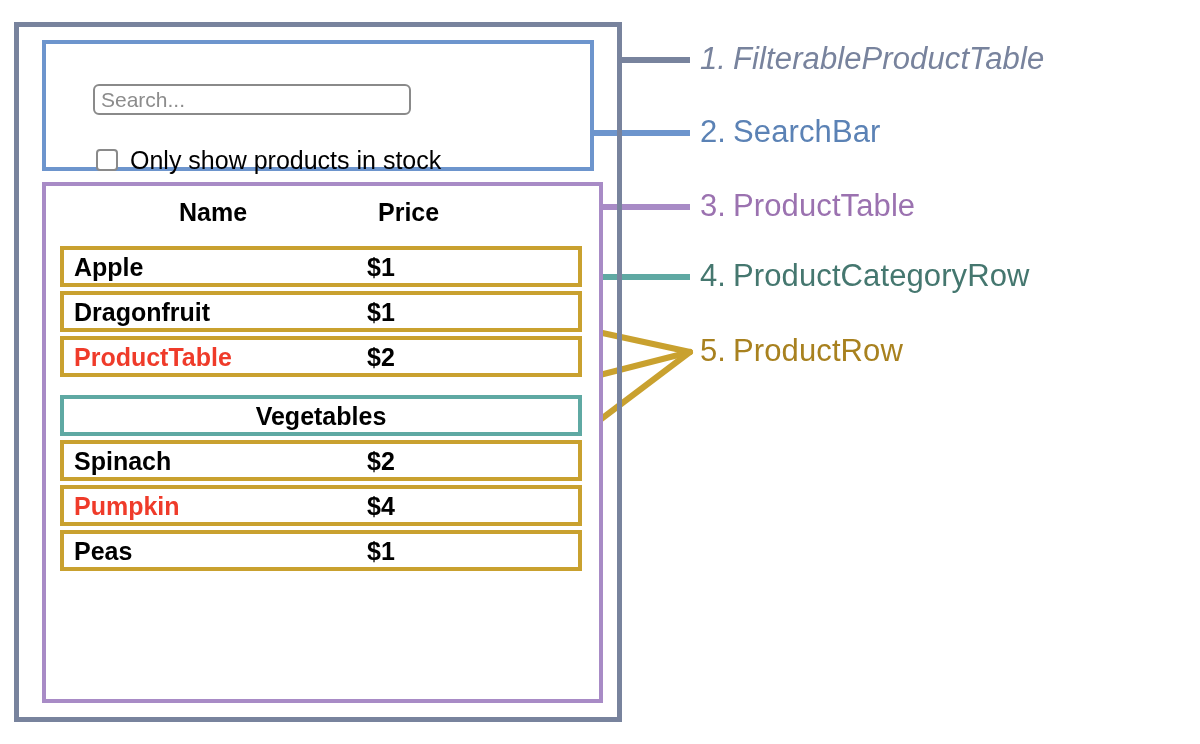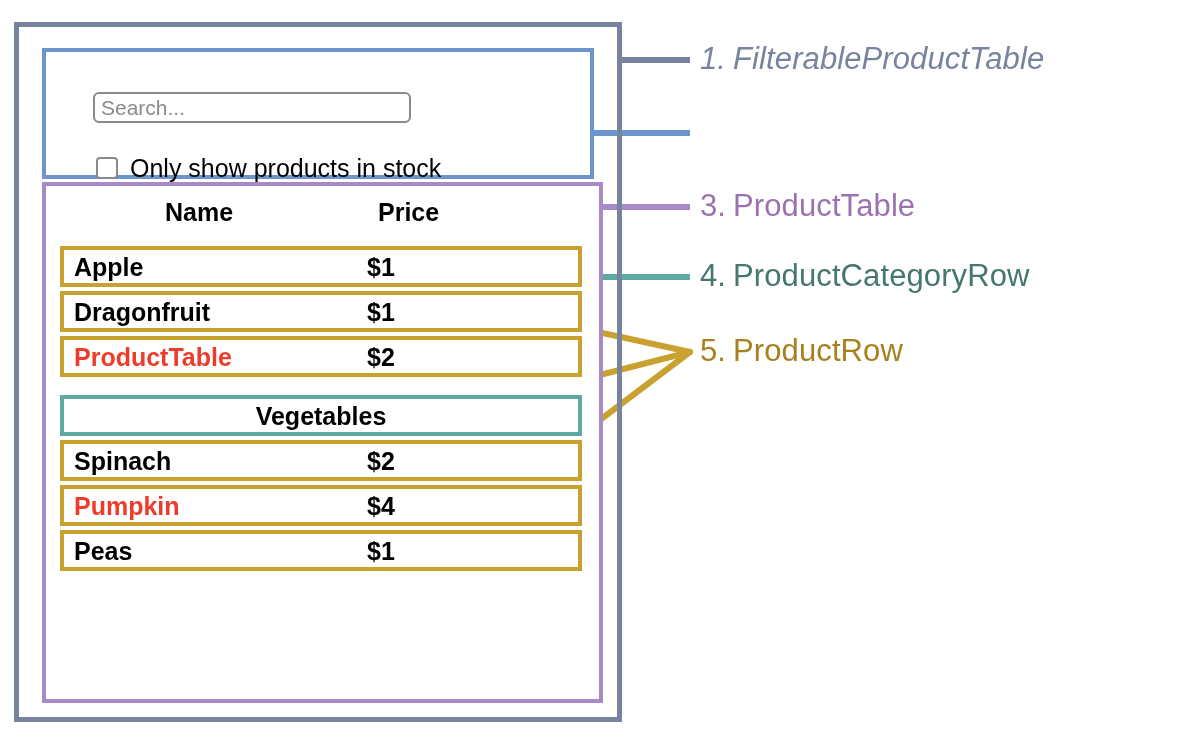--- a/index.html
+++ b/index.html
@@ -41,21 +41,21 @@
     height: 700px;
     box-sizing: border-box;
     border: 5px solid #78839d;
     background: transparent;
   }
 
   
   .searchbar-box {
     position: absolute;
     left: 42px;
-    top: 48px;
+    top: 40px;
     width: 552px;
     height: 131px;
     box-sizing: border-box;
     border: 4px solid #6d95cd;
     background: #ffffff;
   }
 
   .search-input {
     position: absolute;
     left: 47px;
@@ -122,21 +122,21 @@
   }
   .th {
     position: absolute;
     top: 0;
     font-size: 25px;
     font-weight: bold;
     color: #000000;
     line-height: 32px;
     white-space: nowrap;
   }
-  .th.name  { left: 105px; }
+  .th.name  { left: 119px; }
   .th.price { left: 318px; }
 
   
   .rows {
     position: absolute;
     left: 60px;
     top: 246px;
     width: 522px;
   }
 
@@ -277,20 +277,23 @@
       <span class="cell-name">Peas</span>
       <span class="cell-price">$1</span>
     </div>
 
   </div>
 
   <div class="legend-label" style="left:700px; top:42px;  color:#78839d;font-style:italic;">
     <span class="num">1.</span><span>FilterableProductTable</span>
   </div>
 
+  <div class="legend-label" style="left:700px; top:115px; color:#5b82b5;">
+    <span class="num">2.</span><span>SearchBar</span>
+  </div>
 
   <div class="legend-label" style="left:700px; top:189px; color:#9b72b0;">
     <span class="num">3.</span><span>ProductTable</span>
   </div>
 
   <div class="legend-label" style="left:700px; top:259px; color:#45776f;">
     <span class="num">4.</span><span>ProductCategoryRow</span>
   </div>
 
   <div class="legend-label" style="left:700px; top:334px; color:#a8811f;">

